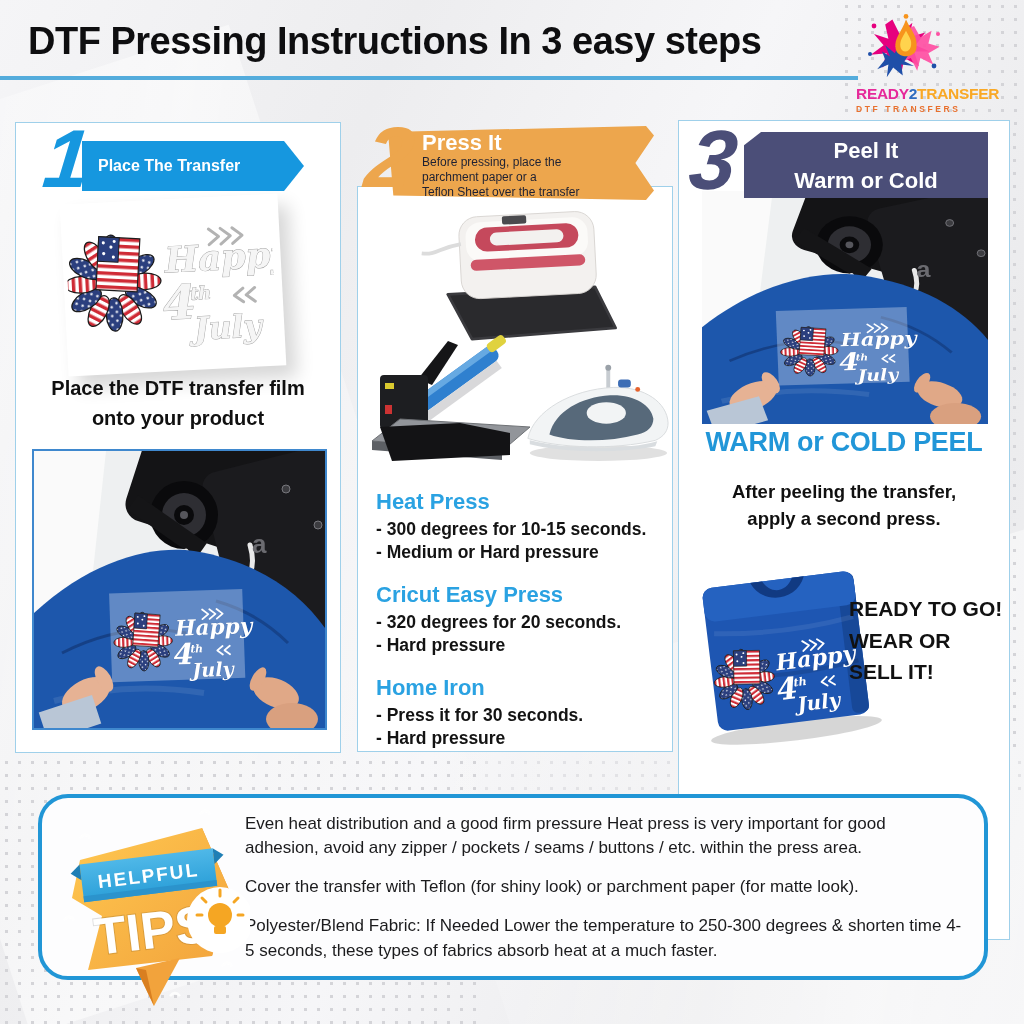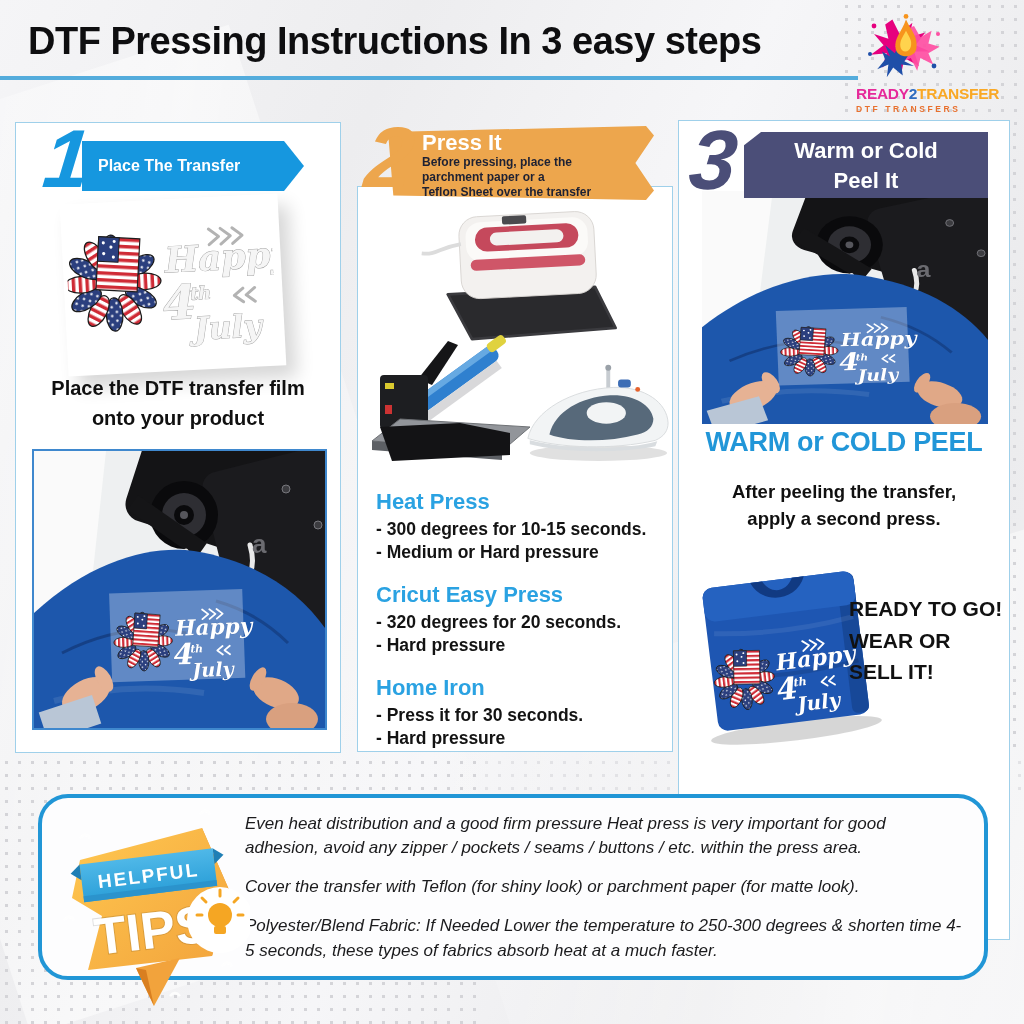--- a/index.html
+++ b/index.html
@@ -34,21 +34,21 @@
   .num2{left:366px;top:114px;font-size:86px;color:#EDA64D;}
   .num3{left:690px;top:118px;font-size:84px;color:#4B4E78;}
 
   .banner1{position:absolute;left:82px;top:141px;width:222px;height:50px;background:#1697DF;z-index:5;
            clip-path:polygon(0 0,91% 0,100% 50%,91% 100%,0 100%);
            color:#fff;font-size:16px;font-weight:800;line-height:50px;padding-left:16px;box-sizing:border-box;}
   .banner2{position:absolute;left:388px;top:126px;width:266px;height:74px;background:#EDA64D;z-index:5;
            clip-path:polygon(0 8%,97% 0,100% 13%,93% 50%,100% 87%,97% 100%,2% 94%);
            text-align:left;box-sizing:border-box;padding:5px 20px 0 34px;}
   .banner2-title{color:#fff;font-size:22px;font-weight:800;line-height:1.1;}
-  .banner2-sub{color:#1e2133;font-size:12px;font-weight:700;line-height:1.25;}
+  .banner2-sub{color:#1e2133;font-size:12px;font-weight:400;line-height:1.25;}
   .banner3{position:absolute;left:744px;top:132px;width:244px;height:66px;background:#4B4E78;z-index:5;
            clip-path:polygon(7% 0,100% 0,100% 100%,0 100%,0 20%);
            text-align:center;color:#fff;font-size:22px;font-weight:800;line-height:1.35;box-sizing:border-box;padding-top:4px;}
 
   .film-sheet{position:absolute;left:48px;top:76px;width:218px;height:172px;background:#fff;
               transform:rotate(-3deg);box-shadow:10px 12px 18px rgba(0,0,0,.16);}
   .film-sheet svg{position:absolute;left:4px;top:6px;}
   .caption{position:absolute;left:0;width:100%;text-align:center;font-weight:800;color:#101010;}
   .caption1{top:250px;font-size:20px;line-height:1.5;}
   .photo1{position:absolute;left:16px;top:326px;width:291px;height:277px;border:2px solid #3F88CE;}
@@ -68,21 +68,21 @@
   .caption3{top:358px;font-size:18.5px;line-height:1.45;}
   .folded{position:absolute;left:5px;top:418px;}
   .ready-block{position:absolute;left:170px;top:472px;width:156px;text-align:left;
                font-size:21px;font-weight:800;color:#111;line-height:1.5;}
 
   
   .tips-box{position:absolute;left:38px;top:794px;width:950px;height:186px;background:#fdfdfe;
             border:4px solid #2196D6;border-radius:30px;box-sizing:border-box;}
   .tips-badge{position:absolute;left:50px;top:800px;width:200px;height:212px;z-index:8;}
   .tips-text{position:absolute;left:245px;top:812px;width:718px;}
-  .tips-text p{margin:0 0 15px 0;font-size:17px;color:#1b1b1d;line-height:1.42;font-style:italic;}
+  .tips-text p{margin:0 0 15px 0;font-size:17px;color:#1b1b1d;line-height:1.42;}
 
   
   .design-text text{font-family:"DejaVu Serif",serif;font-style:italic;font-weight:bold;}
   .t-film text{fill:#f5f5f5;stroke:#9f9f9f;stroke-width:.9;paint-order:stroke;}
   .t-film .arr{stroke:#b3b3b3;fill:none;stroke-width:3;stroke-linecap:round;stroke-linejoin:round;}
   .t-white text{fill:#ffffff;stroke:rgba(25,45,95,.35);stroke-width:.6;paint-order:stroke;}
   .t-white .arr{stroke:#ffffff;fill:none;stroke-width:3;stroke-linecap:round;stroke-linejoin:round;}
   .hiddendefs{position:absolute;width:0;height:0;overflow:hidden;}
 </style>
 </head>
@@ -244,22 +244,22 @@
   <div class="step-num num2">2</div>
   <div class="banner2">
     <div class="banner2-title">Press It</div>
     <div class="banner2-sub">Before pressing, place the</div>
     <div class="banner2-sub">parchment paper or a</div>
     <div class="banner2-sub">Teflon Sheet over the transfer</div>
   </div>
 
   <div class="step-num num3">3</div>
   <div class="banner3">
+    <div>Peel It</div>
     <div>Warm or Cold</div>
-    <div>Peel It</div>
   </div>
 
   <div class="panel panel1">
     <div class="film-sheet">
       <svg width="206" height="148" viewBox="0 0 210 150">
         <use href="#design-gfx"></use>
         <g class="design-text t-film">
           <path class="arr" d="M146,26 l10,8 -10,8 M158,26 l10,8 -10,8 M170,26 l10,8 -10,8"></path>
           <text x="100" y="68" font-size="36">Happy</text>
           <text x="96" y="116" font-size="48">4</text>

